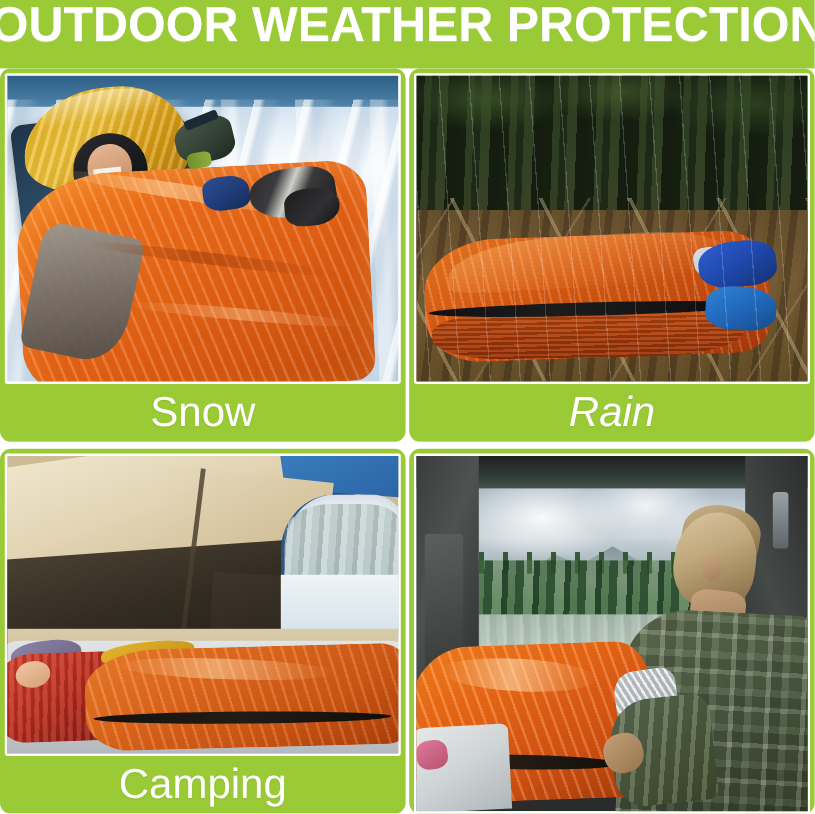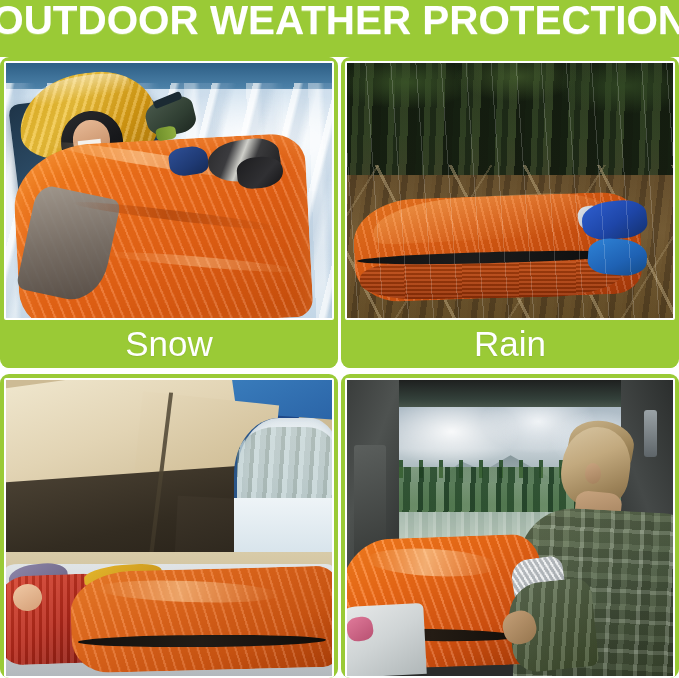--- a/index.html
+++ b/index.html
@@ -62,21 +62,21 @@
     position: relative;
     background: #9ACA36;
     border-radius: 9px;
     overflow: hidden;
     display: flex;
     flex-direction: column;
     padding: 4px 4px 0 4px;
     box-sizing: border-box;
   }
   .card-r0c0 { grid-column: 1; grid-row: 1; }
-  .card-r0c1 { grid-column: 3; grid-row: 1; }
+  .card-r0c1 { grid-column: 3; grid-row: 1; font-style: italic; }
   .card-r1c0 { grid-column: 1; grid-row: 3; }
   .card-r1c1 { grid-column: 3; grid-row: 3; }
 
   .photo-frame {
     position: relative;
     width: 100%;
     flex: 1 1 auto;
     background: #ffffff;
     border: 2px solid #ffffff;
     box-sizing: border-box;
@@ -686,20 +686,23 @@
           <div class="tent-floor"></div>
           <div class="camp-pad"></div>
           <div class="camp-hood-purple"></div>
           <div class="camp-sleepbag-red"></div>
           <div class="camp-face"></div>
           <div class="camp-bivy-gold"></div>
           <div class="camp-bivy"></div>
           <div class="camp-bivy-sheen"></div>
           <div class="camp-bivy-zip"></div>
         </div>
+      </div>
+      <div class="caption-band">
+        <span class="caption-text">Camping</span>
       </div>
     </div>
 
     <div class="card card-r1c1">
       <div class="photo-frame">
         <div class="photo">
           <div class="rv-bg"></div>
           <div class="rv-view">
             <div class="rv-clouds"></div>
             <div class="rv-mountain"></div>

